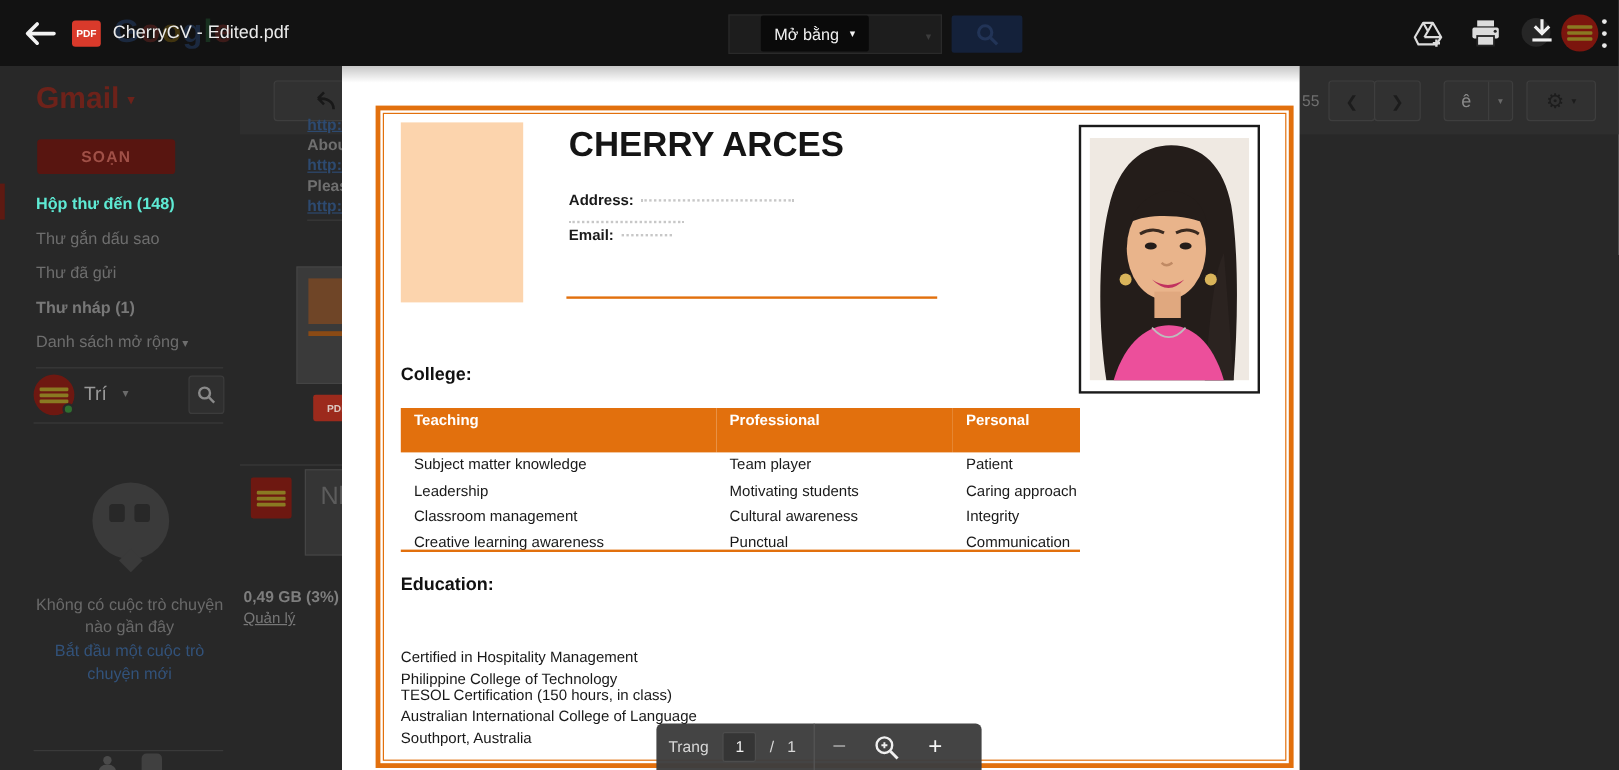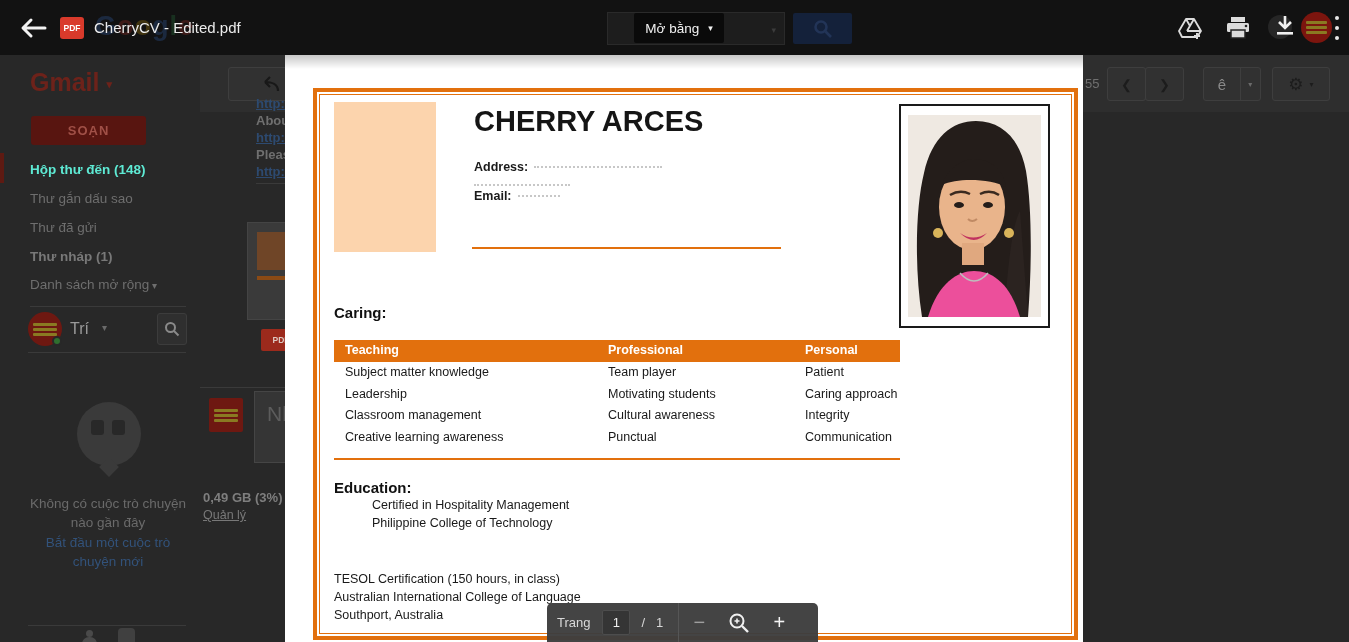--- a/index.html
+++ b/index.html
@@ -67,21 +67,21 @@
   .cv-name { left:157px; top:13px; font-size:29px; font-weight:bold; color:#151515; letter-spacing:0; }
   .cv-field { left:157px; font-size:12.5px; color:#1a1a1a; }
   .cv-field b { font-weight:bold; }
   .redact { display:inline-block; height:2px; border-bottom:2px dotted #b5b5b5; opacity:.75; margin-left:6px; vertical-align:3px; }
   .contact-line { left:155px; top:155px; width:309px; height:2px; background:#e2700d; }
   .photo-frame { left:582px; top:12px; width:151px; height:224px; background:#fff; border:2px solid #1a1a1a;
                  display:flex; align-items:center; justify-content:center; }
   .cv-h { left:17px; font-size:15px; font-weight:bold; color:#111; }
   .ptable { left:17px; top:248px; width:566px; display:grid; grid-template-columns:263px 197px 106px;
             font-size:12.5px; color:#191919; }
-  .ptable .hc { background:#e2700d; color:#fff; font-weight:bold; height:22px; line-height:21px; padding-left:11px; }
+  .ptable .hc { background:#e2700d; color:#fff; font-weight:bold; height:37px; line-height:21px; padding-left:11px; }
   .ptable .dc { height:21.5px; line-height:21.5px; padding-left:11px; }
   .orange-hr { left:17px; top:366px; width:566px; height:2px; background:#e2700d; }
   .edu { left:17px; font-size:12.5px; color:#191919; line-height:18px; }
 
   
   .topbar { left:0; top:0; width:1349px; height:55px; background:rgba(17,17,17,.94); z-index:20; }
   .ghost-google { left:95px; top:11px; font-size:27px; font-weight:bold; opacity:.20; letter-spacing:1px; }
   .back-btn { left:18px; top:13px; width:30px; height:30px; }
   .pdf-badge { left:60px; top:17px; width:24px; height:22px; background:#d93a2b; border-radius:3px;
                color:#fff; font-size:8.5px; font-weight:bold; display:flex; align-items:center; justify-content:center; }
@@ -240,21 +240,21 @@
         <path d="M60 104 q4 4 9 0" stroke="#c08a64" stroke-width="2" fill="none"></path>
         <path d="M52 118 q13 9 27 0 q-13 14 -27 0 Z" fill="#c1325f"></path>
         <rect x="54" y="128" width="22" height="22" fill="#e0a87f"></rect>
         <path d="M20 202 C30 168 50 156 66 156 C84 156 102 168 112 202 Z" fill="#ec4f9b"></path>
         <circle cx="30" cy="118" r="5" fill="#d9b45a"></circle>
         <circle cx="101" cy="118" r="5" fill="#d9b45a"></circle>
         <path d="M52 158 q14 16 28 0" stroke="#bdbdbd" stroke-width="1.5" fill="none"></path>
       </svg>
     </div>
 
-    <div class="abs cv-h" style="top:212px;">Caring:</div>
+    <div class="abs cv-h" style="top:212px;">College:</div>
 
     <div class="abs ptable">
       <div class="hc">Teaching</div>
       <div class="hc">Professional</div>
       <div class="hc">Personal</div>
       <div class="dc">Subject matter knowledge</div>
       <div class="dc">Team player</div>
       <div class="dc">Patient</div>
       <div class="dc">Leadership</div>
       <div class="dc">Motivating students</div>
@@ -263,21 +263,21 @@
       <div class="dc">Cultural awareness</div>
       <div class="dc">Integrity</div>
       <div class="dc">Creative learning awareness</div>
       <div class="dc">Punctual</div>
       <div class="dc">Communication</div>
     </div>
 
     <div class="abs orange-hr"></div>
     <div class="abs cv-h" style="top:387px;">Education:</div>
 
-    <div class="abs edu" style="top:404px;margin-left:38px;">
+    <div class="abs edu" style="top:447px;">
       <div>Certified in Hospitality Management</div>
       <div>Philippine College of Technology</div>
     </div>
     <div class="abs edu" style="top:478px;">
       <div>TESOL Certification (150 hours, in class)</div>
       <div>Australian International College of Language</div>
       <div>Southport, Australia</div>
     </div>
   </div>
 </div>

